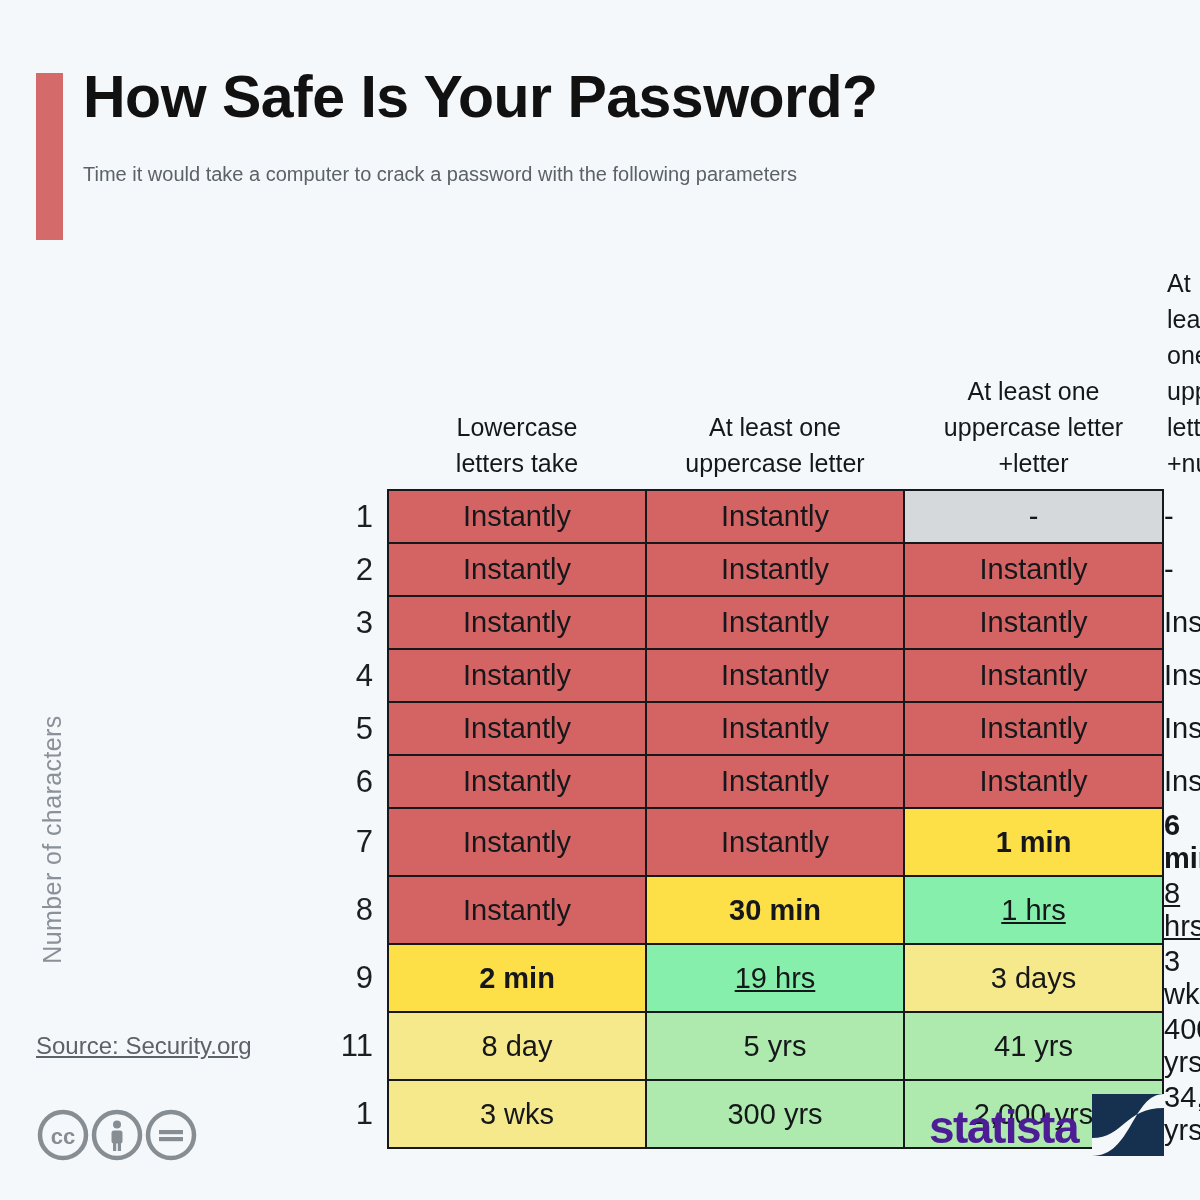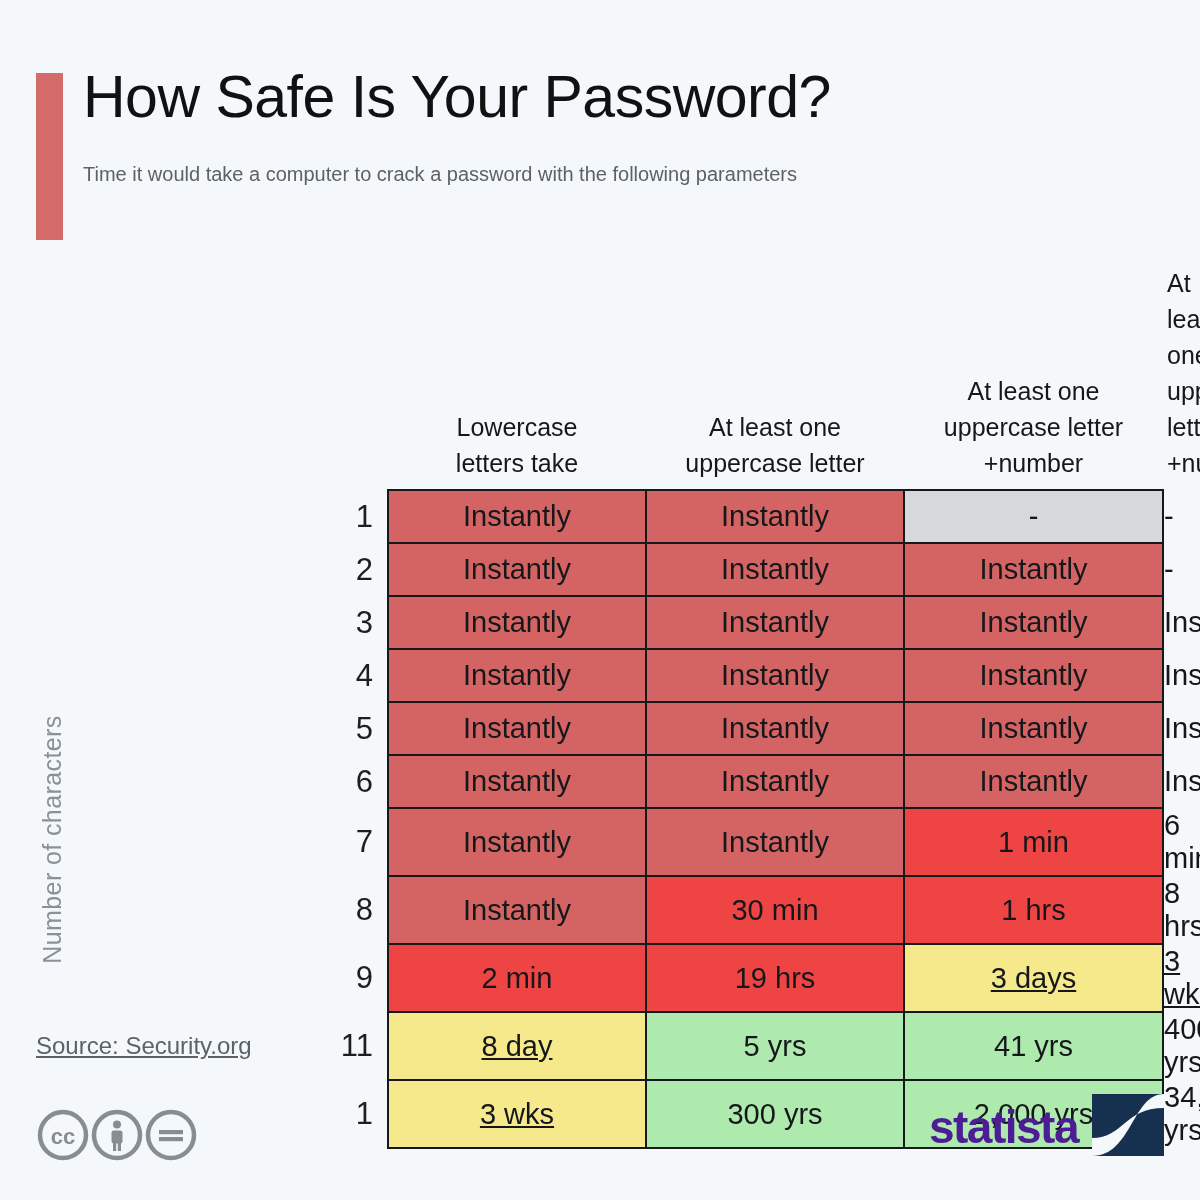--- a/index.html
+++ b/index.html
@@ -30,21 +30,21 @@
     top: 10px;
     width: 27px;
     height: 167px;
     background: #d46a6a;
   }
   #title {
     position: absolute;
     left: 47px;
     top: 0px;
     font-size: 59px;
-    font-weight: normal;
+    font-weight: bold;
     letter-spacing: -0.5px;
     line-height: 68px;
     color: #111111;
     white-space: nowrap;
   }
   #subtitle {
     position: absolute;
     left: 47px;
     top: 87px;
     font-size: 20px;
@@ -115,23 +115,23 @@
     right: 14px;
     top: 50%;
     transform: translateY(-50%);
     font-size: 31px;
     color: #1c1f22;
     white-space: nowrap;
   }
 
   
   .f-red    { background: #d46464; }
-  .f-pink   { background: #ef4444; }
-  .f-orange { background: #ef4444; }
-  .f-yellow { background: #f5e98c; text-decoration: underline; }
+  .f-pink   { background: #fde047; font-weight: bold; }
+  .f-orange { background: #86efac; text-decoration: underline; }
+  .f-yellow { background: #f5e98c; }
   .f-green  { background: #aeeaad; }
   .f-gray   { background: #d5d9dc; }
 
   
   #source {
     position: absolute;
     left: 36px;
     top: 1032px;
     font-size: 24px;
     color: #5b6268;
@@ -187,21 +187,21 @@
             <div>Lowercase</div>
             <div>letters take</div>
           </th>
           <th class="colhead">
             <div>At least one</div>
             <div>uppercase letter</div>
           </th>
           <th class="colhead">
             <div>At least one</div>
             <div>uppercase letter</div>
-            <div>+number</div>
+            <div>+letter</div>
           </th>
           <th class="colhead">
             <div>At least one</div>
             <div>uppercase letter</div>
             <div>+number+symbol</div>
           </th>
         </tr>
     </thead>
     <tbody id="matrix-body">
         <tr>

